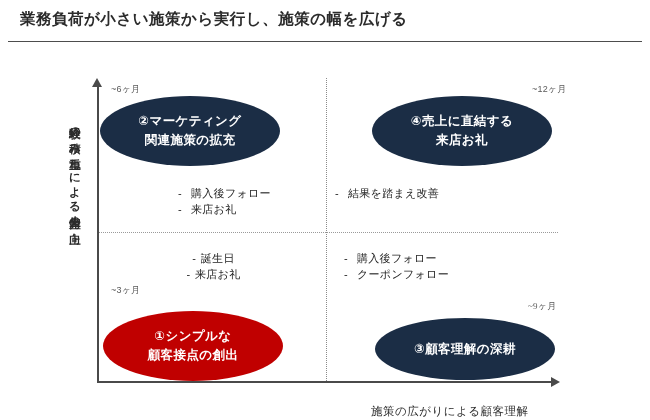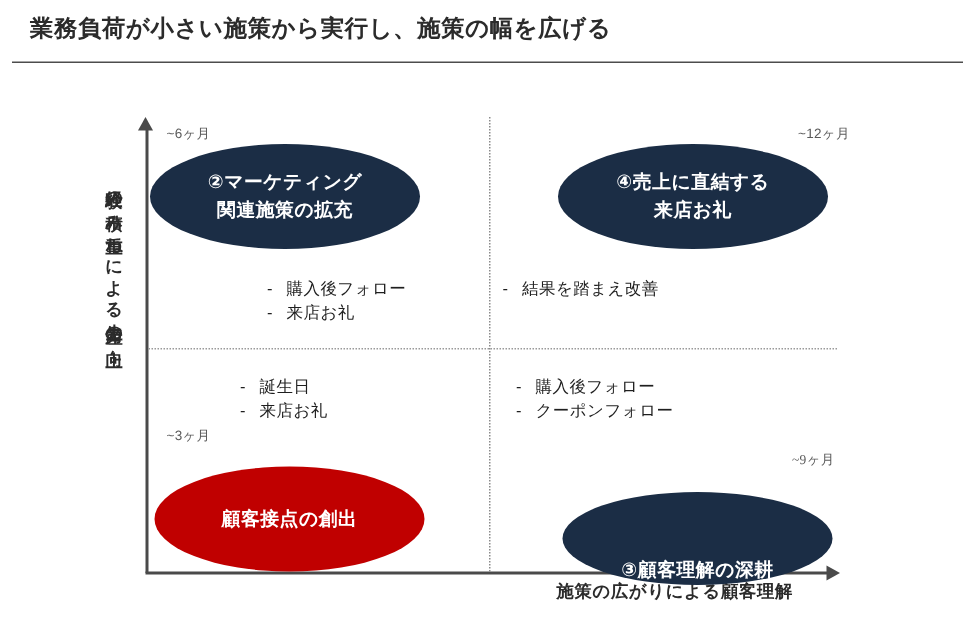--- a/index.html
+++ b/index.html
@@ -119,23 +119,23 @@
     line-height: 15px;
     letter-spacing: 1px;
     color: #2b2b2b;
     writing-mode: vertical-rl;
     text-orientation: upright;
     white-space: nowrap;
   }
   #x-axis-title {
     position: absolute;
     left: 371px;
-    top: 387px;
+    top: 404px;
     font-size: 11.5px;
-    font-weight: bold;
+    font-weight: normal;
     letter-spacing: 0.5px;
     color: #2b2b2b;
     white-space: nowrap;
   }
 
   
   .duration-label {
     position: absolute;
     font-size: 9px;
     color: #5a5a5a;
@@ -161,42 +161,42 @@
     font-size: 12.5px;
     line-height: 19px;
     letter-spacing: 0.4px;
   }
   .bubble-navy { background: #1b2d45; }
   .bubble-red  { background: #c00000; }
 
   #bubble-q2 { left: 100px; top: 96px;  width: 180px; height: 70px; }
   #bubble-q4 { left: 372px; top: 96px;  width: 180px; height: 70px; }
   #bubble-q1 { left: 103px; top: 311px; width: 180px; height: 70px; }
-  #bubble-q3 { left: 375px; top: 328px; width: 180px; height: 62px; align-items: flex-end; }
+  #bubble-q3 { left: 375px; top: 318px; width: 180px; height: 62px; }
 
   .bubble-text { display: block; }
 
   
   .bullet-list {
     position: absolute;
     font-size: 11px;
     line-height: 16px;
     color: #1f1f1f;
     letter-spacing: 0.3px;
     white-space: nowrap;
   }
   .bullet-row { display: block; }
   .bullet-dash {
     display: inline-block;
     width: 13px;
     color: #1f1f1f;
   }
   #bullets-q2 { left: 178px; top: 185px; }
   #bullets-q4 { left: 335px; top: 185px; }
-  #bullets-q1 { left: 160px; top: 250px; }
+  #bullets-q1 { left: 182px; top: 250px; text-align: center; }
   #bullets-q3 { left: 344px; top: 250px; }
 </style>
 </head>
 <body>
 
 <div id="title-bar">
   <div id="page-title">業務負荷が小さい施策から実行し、施策の幅を広げる</div>
   <div id="title-rule"></div>
 </div>
 
@@ -227,20 +227,21 @@
 
   <div class="bubble bubble-navy" id="bubble-q4">
     <div>
       <span class="bubble-text">④売上に直結する</span>
       <span class="bubble-text">来店お礼</span>
     </div>
   </div>
 
   <div class="bubble bubble-red" id="bubble-q1">
     <div>
+      <span class="bubble-text">①シンプルな</span>
       <span class="bubble-text">顧客接点の創出</span>
     </div>
   </div>
 
   <div class="bubble bubble-navy" id="bubble-q3">
     <div>
       <span class="bubble-text">③顧客理解の深耕</span>
     </div>
   </div>
 

